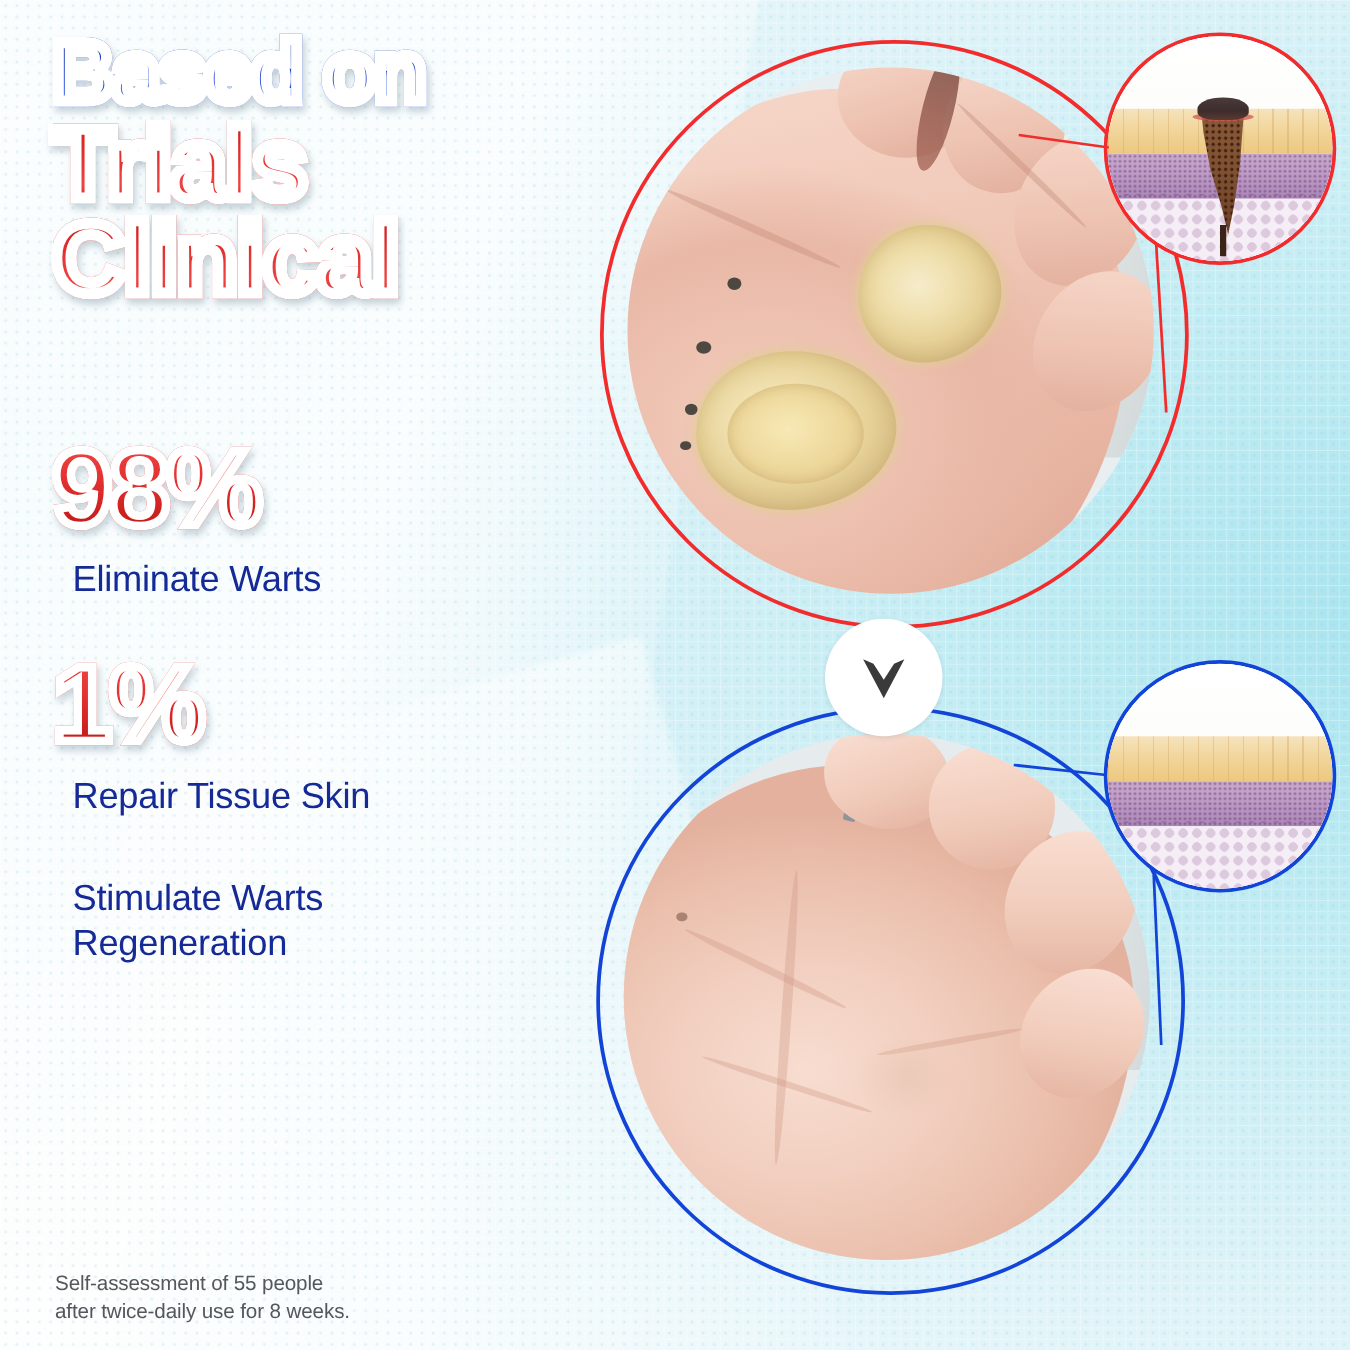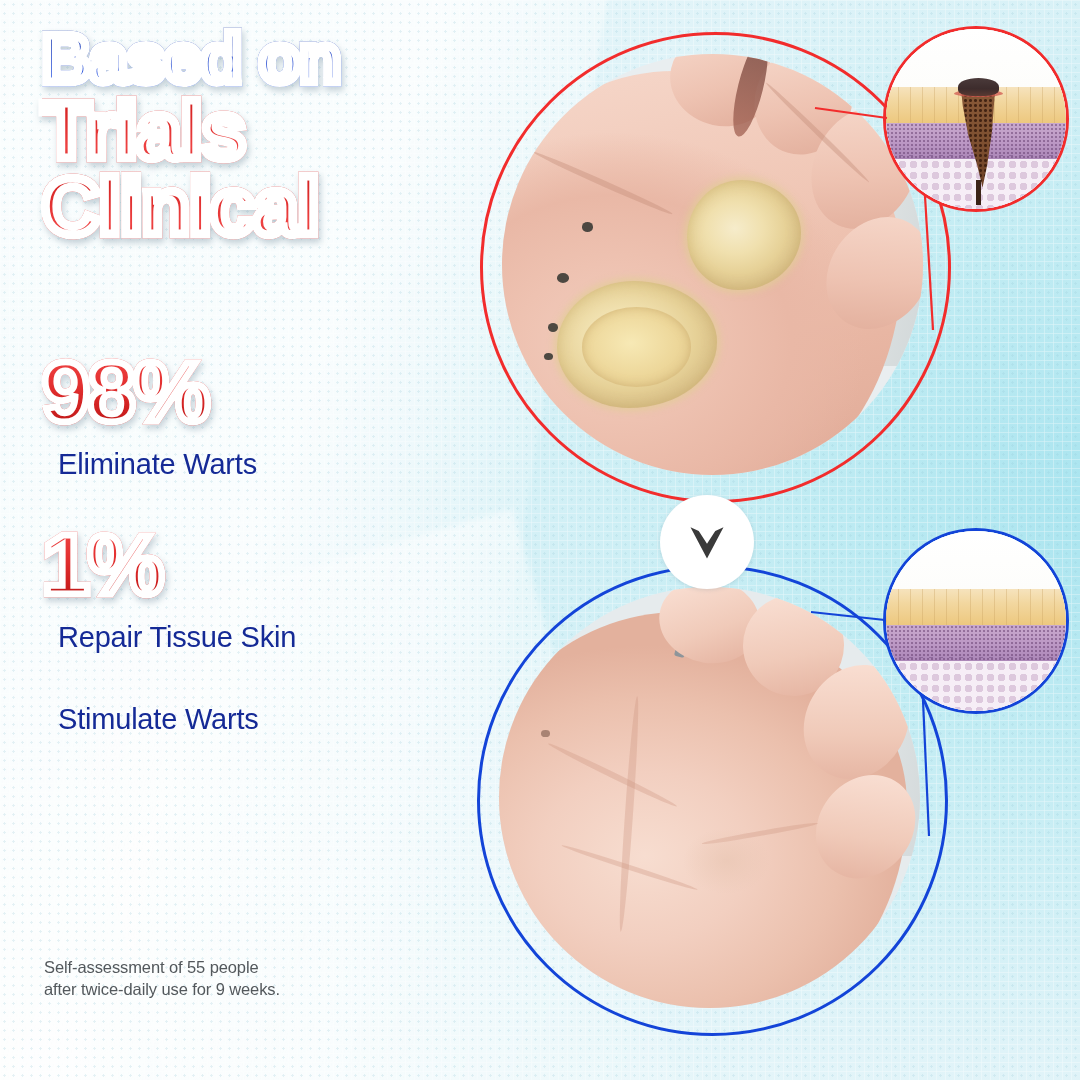--- a/index.html
+++ b/index.html
@@ -88,21 +88,21 @@
     margin:0 0 6px 0;
   }
   .stat .lbl{
     font-size:29px;font-weight:normal;line-height:1.24;
     color:#152a96;letter-spacing:-.2px;margin:16px;
   }
   .stat-2{margin-top:42px;}
   .stat-3{margin-top:46px;}
 
   .disclaimer{
-    position:absolute;left:44px;top:956px;width:360px;
+    position:absolute;left:44px;top:1016px;width:360px;
     font-size:16.5px;line-height:1.34;color:#53585c;letter-spacing:-.1px;
   }
 
   
   .right{position:absolute;left:455px;top:0;width:625px;height:1080px;}
 
   .ring{position:absolute;border-radius:50%;}
   .ring-top{
     left:25px;top:32px;width:465px;height:465px;
     border:3px solid #f22c2c;
@@ -314,28 +314,29 @@
       <div class="stat stat-2">
         <p class="pct">1%</p>
         <p class="lbl">
           <span>Repair Tissue Skin</span>
         </p>
       </div>
 
       <div class="stat stat-3">
         <p class="lbl">
           <span>Stimulate Warts</span><br>
+          <span>Regeneration</span>
         </p>
       </div>
 
     </div>
 
     <div class="disclaimer">
       <span>Self-assessment of 55 people</span><br>
-      <span>after twice-daily use for 9 weeks.</span>
+      <span>after twice-daily use for 8 weeks.</span>
     </div>
 
   </div>
 
   <div class="right">
 
     <div class="ring ring-top"></div>
     <div class="ring ring-bot"></div>
 
     <div class="photo photo-top">

